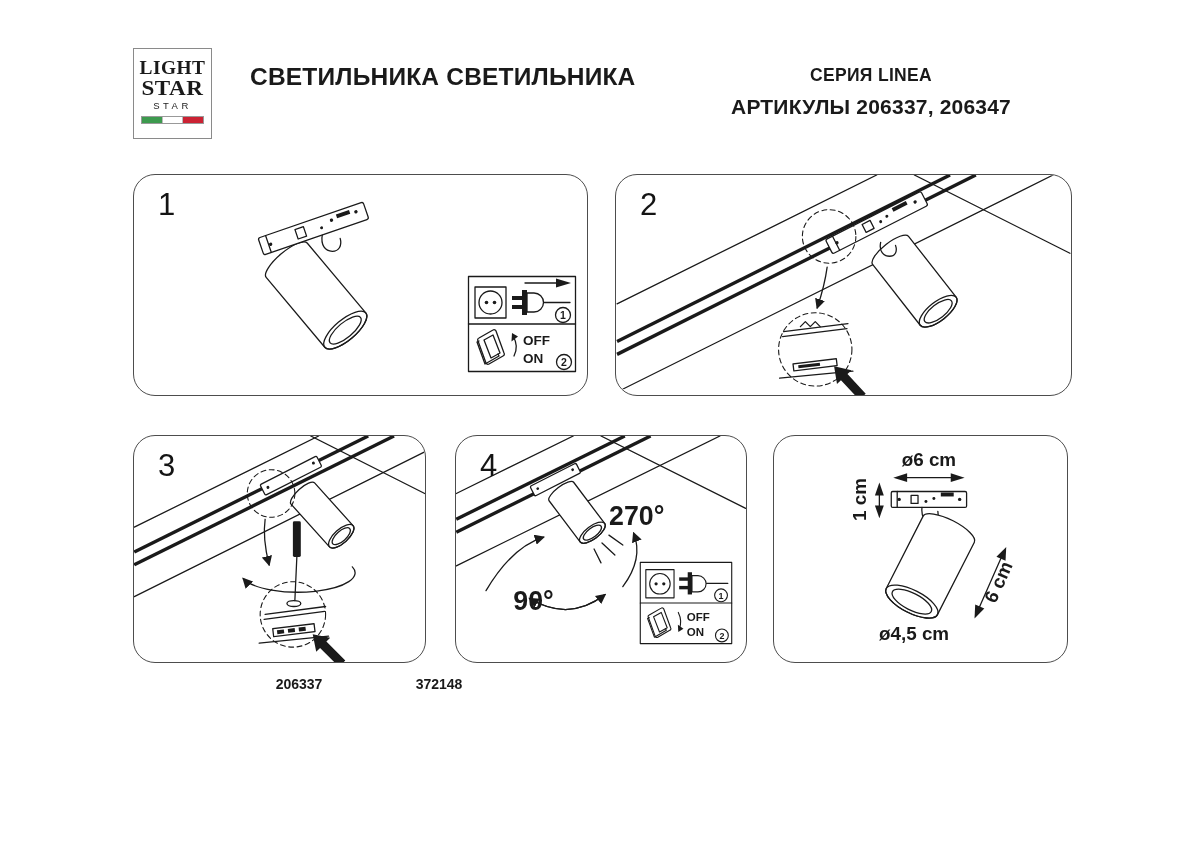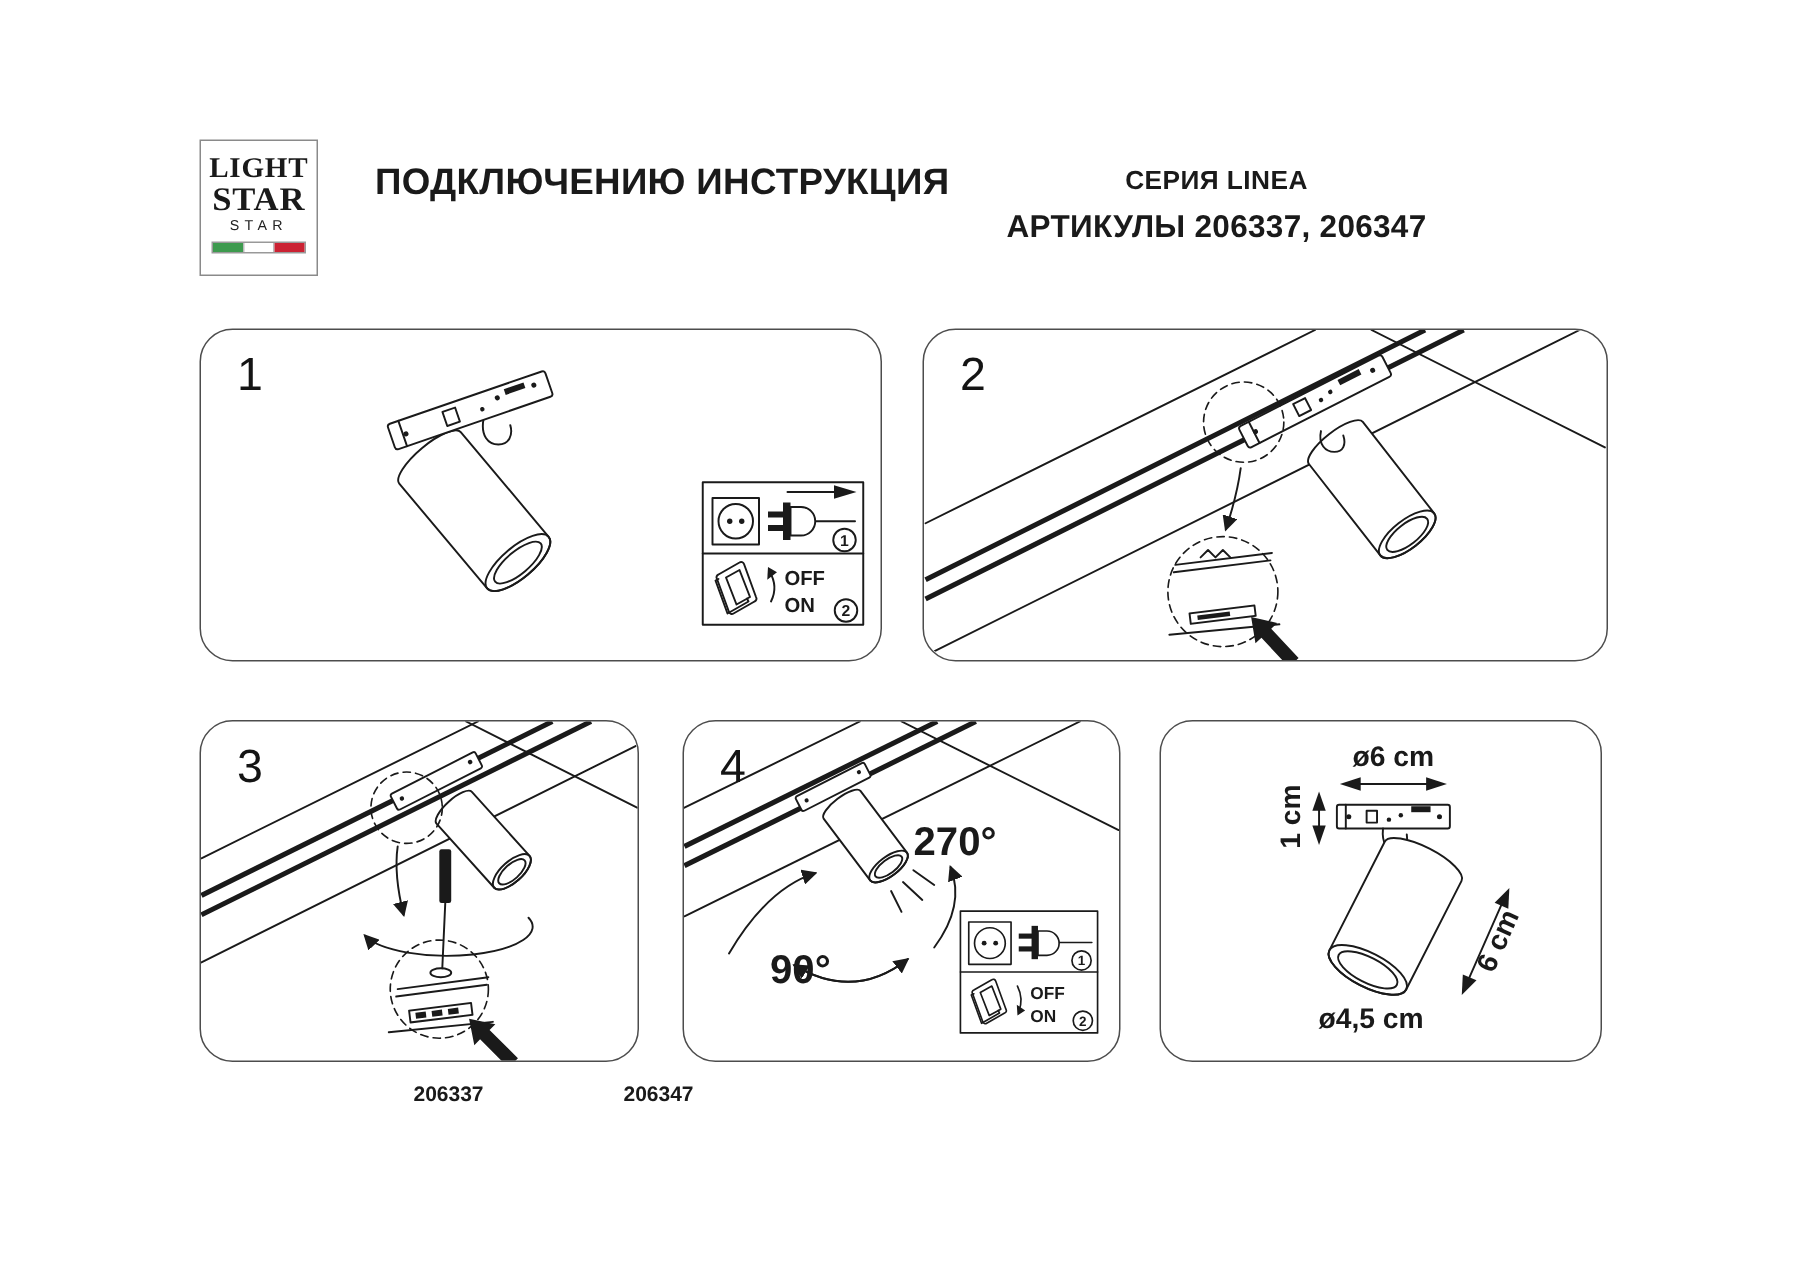--- a/index.html
+++ b/index.html
@@ -1,35 +1,35 @@
 <!DOCTYPE html>
 <html><head>
 <meta charset="utf-8">
 <style>
   html,body{margin:0;padding:0;background:#ffffff;}
   .page{position:relative;width:1200px;height:725px;background:#ffffff;overflow:hidden;
-        font-family:"Liberation Sans",sans-serif;color:#1a1a1a;margin-top:45px;}
+        font-family:"Liberation Sans",sans-serif;color:#1a1a1a;}
 
   
   .logo{position:absolute;left:133px;top:48px;width:79px;height:91px;border:1.5px solid #8a8a8a;
         background:#fff;box-sizing:border-box;text-align:center;}
   .logo-light{margin-top:9px;font-family:"Liberation Serif",serif;font-weight:700;font-size:19px;
         letter-spacing:.5px;line-height:19px;transform:scaleX(1.02);}
   .logo-star{font-family:"Liberation Serif",serif;font-weight:700;font-size:22px;line-height:21px;
         letter-spacing:.5px;transform:scaleX(1.05);}
   .logo-group{font-size:9.5px;letter-spacing:3.5px;line-height:14px;margin-top:1px;color:#222;}
   .logo-flag{display:flex;height:6px;margin:3px 7px 0 7px;border:.5px solid #999;}
   .logo-flag span{flex:1;}
   .flag-g{background:#3d9a4e;}
   .flag-w{background:#ffffff;border-left:.5px solid #bbb;border-right:.5px solid #bbb;}
   .flag-r{background:#cb2233;}
 
   .title{position:absolute;left:250px;top:60px;font-size:24.5px;font-weight:700;line-height:34px;
         letter-spacing:.2px;}
-  .header-right{position:absolute;left:636px;top:65px;width:350px;text-align:center;}
+  .header-right{position:absolute;left:696px;top:65px;width:350px;text-align:center;}
   .series{font-size:17.5px;font-weight:700;letter-spacing:.3px;}
   .articles{font-size:21px;font-weight:700;margin-top:9px;letter-spacing:.2px;}
 
   
   .panel{position:absolute;border:1.5px solid #4d4d4d;border-radius:22px;background:#fff;box-sizing:border-box;}
   .p1{left:133px;top:174px;width:455px;height:222px;}
   .p2{left:615px;top:174px;width:457px;height:222px;}
   .p3{left:133px;top:435px;width:293px;height:228px;}
   .p4{left:455px;top:435px;width:292px;height:228px;}
   .p5{left:773px;top:435px;width:295px;height:228px;padding-left:48px;}
@@ -71,21 +71,21 @@
     <div class="logo-star">STAR</div>
     <div class="logo-group">STAR</div>
     <div class="logo-flag">
       <span class="flag-g"></span>
       <span class="flag-w"></span>
       <span class="flag-r"></span>
     </div>
   </div>
 
   <div class="title">
-    <div>ПОДКЛЮЧЕНИЮ ИНСТРУКЦИЯ</div>
+    <div>СВЕТИЛЬНИКА СВЕТИЛЬНИКА</div>
   </div>
 
   <div class="header-right">
     <div class="series">СЕРИЯ LINEA</div>
     <div class="articles">АРТИКУЛЫ 206337, 206347</div>
   </div>
 
   <div class="panel p1">
     <svg class="draw" viewBox="0 0 455 222">
 
@@ -372,21 +372,21 @@
         <polygon class="f" points="234,112 224.1,121.9 233.3,125.9"></polygon>
         <polygon class="f" points="202,184 202.7,170.1 211.9,174.1"></polygon>
       </g>
       <text class="dim" transform="translate(232,150) rotate(-66)">6 cm</text>
 
       <text class="dim" x="141" y="206">ø4,5 cm</text>
     </svg>
   </div>
 
   <div class="qr-label l1">206337</div>
-  <div class="qr-label l2">206347</div>
+  <div class="qr-label l2">372148</div>
   <svg class="qr-svg q1" viewBox="0 0 25 25">
       <g fill="#141414" shape-rendering="crispEdges">
         <rect x="0" y="0" width="1" height="1"></rect>
         <rect x="1" y="0" width="1" height="1"></rect>
         <rect x="2" y="0" width="1" height="1"></rect>
         <rect x="3" y="0" width="1" height="1"></rect>
         <rect x="4" y="0" width="1" height="1"></rect>
         <rect x="5" y="0" width="1" height="1"></rect>
         <rect x="6" y="0" width="1" height="1"></rect>
         <rect x="8" y="0" width="1" height="1"></rect>

